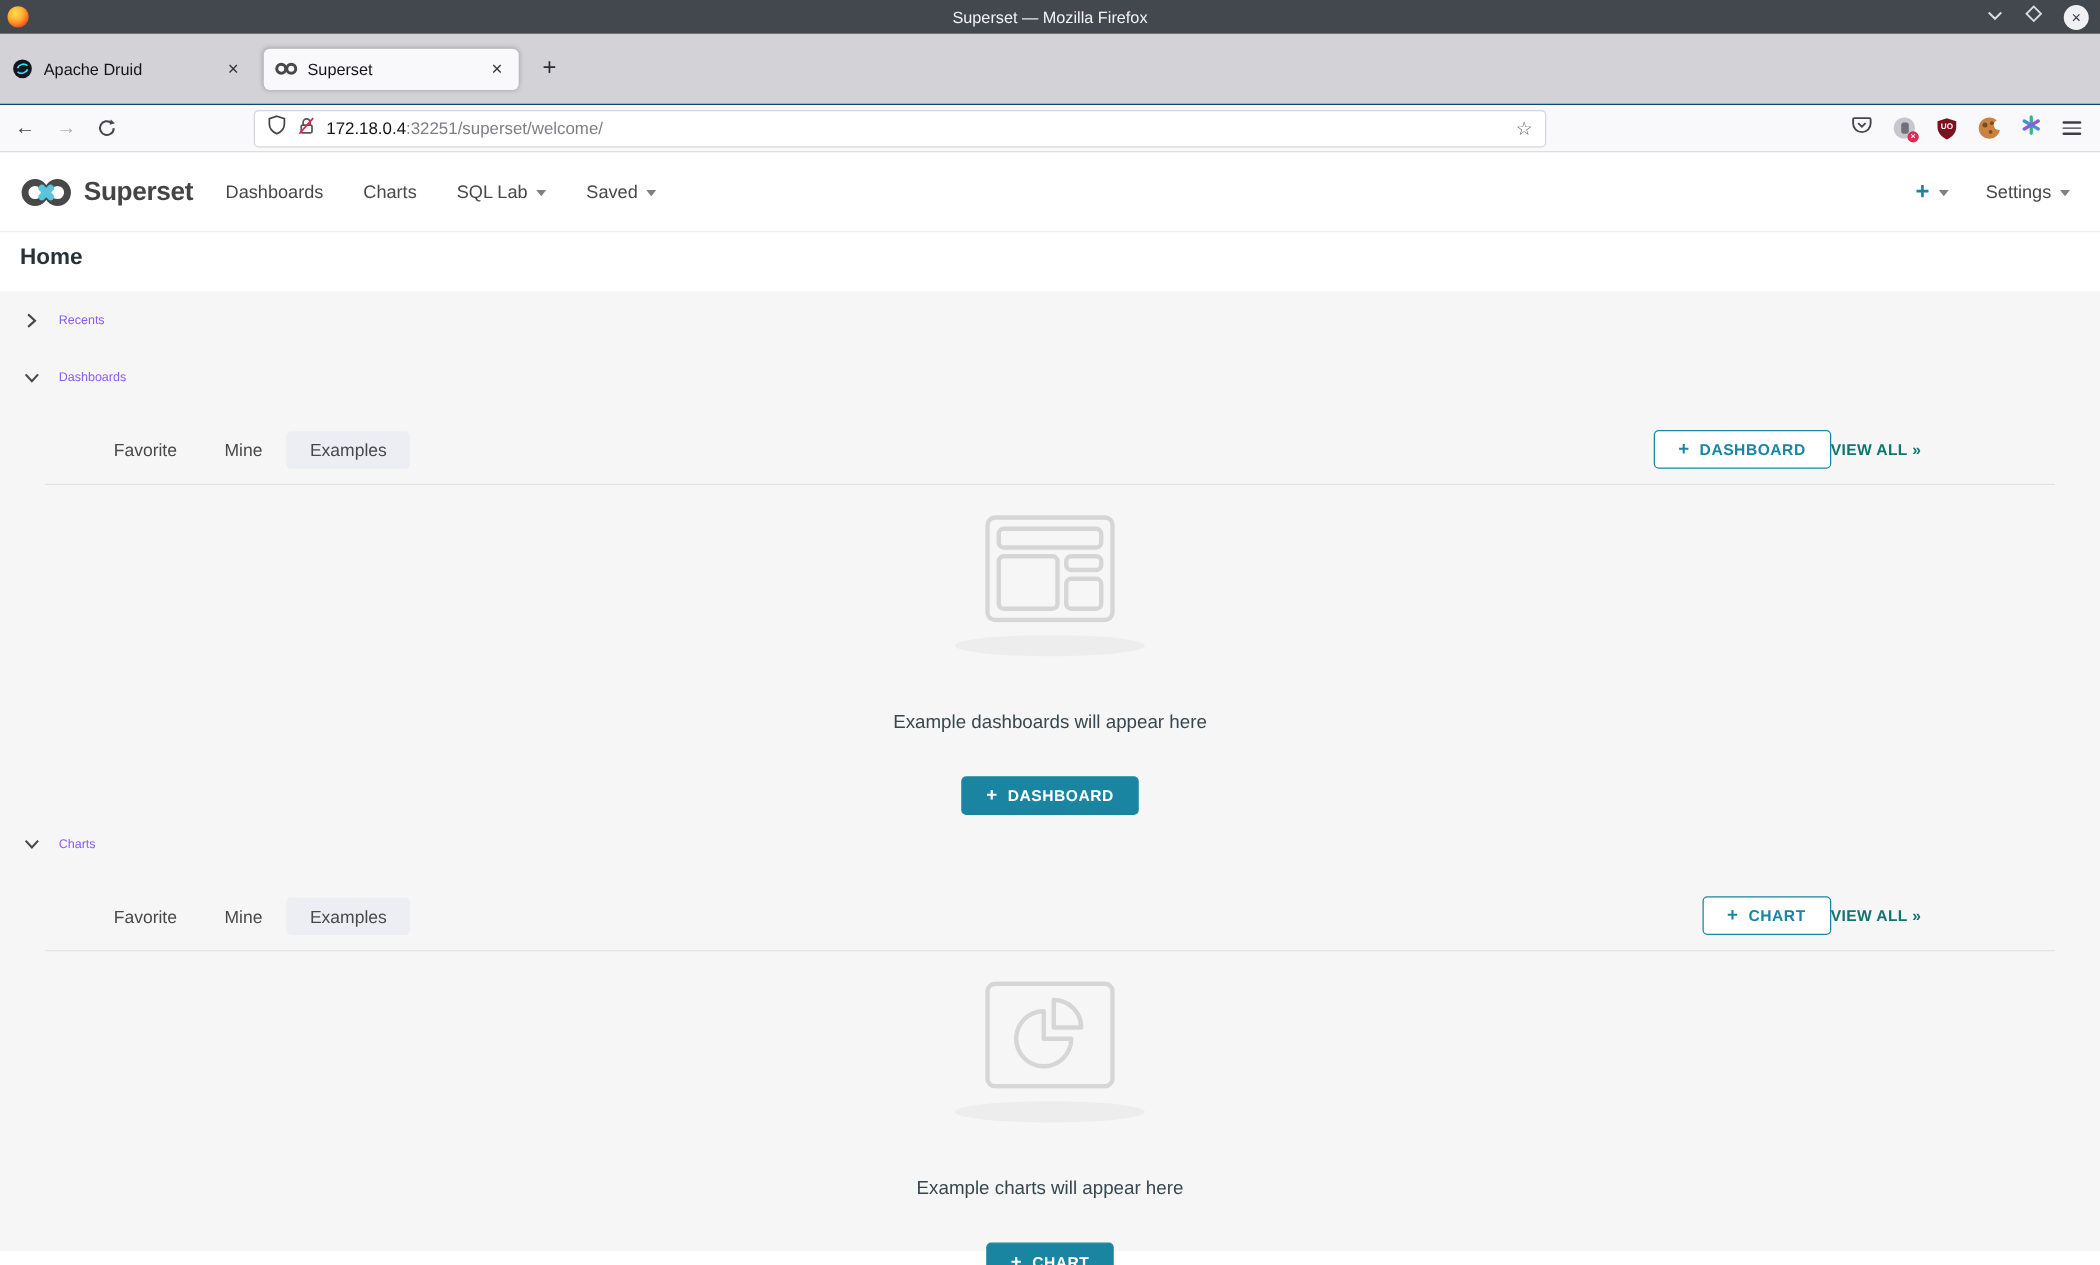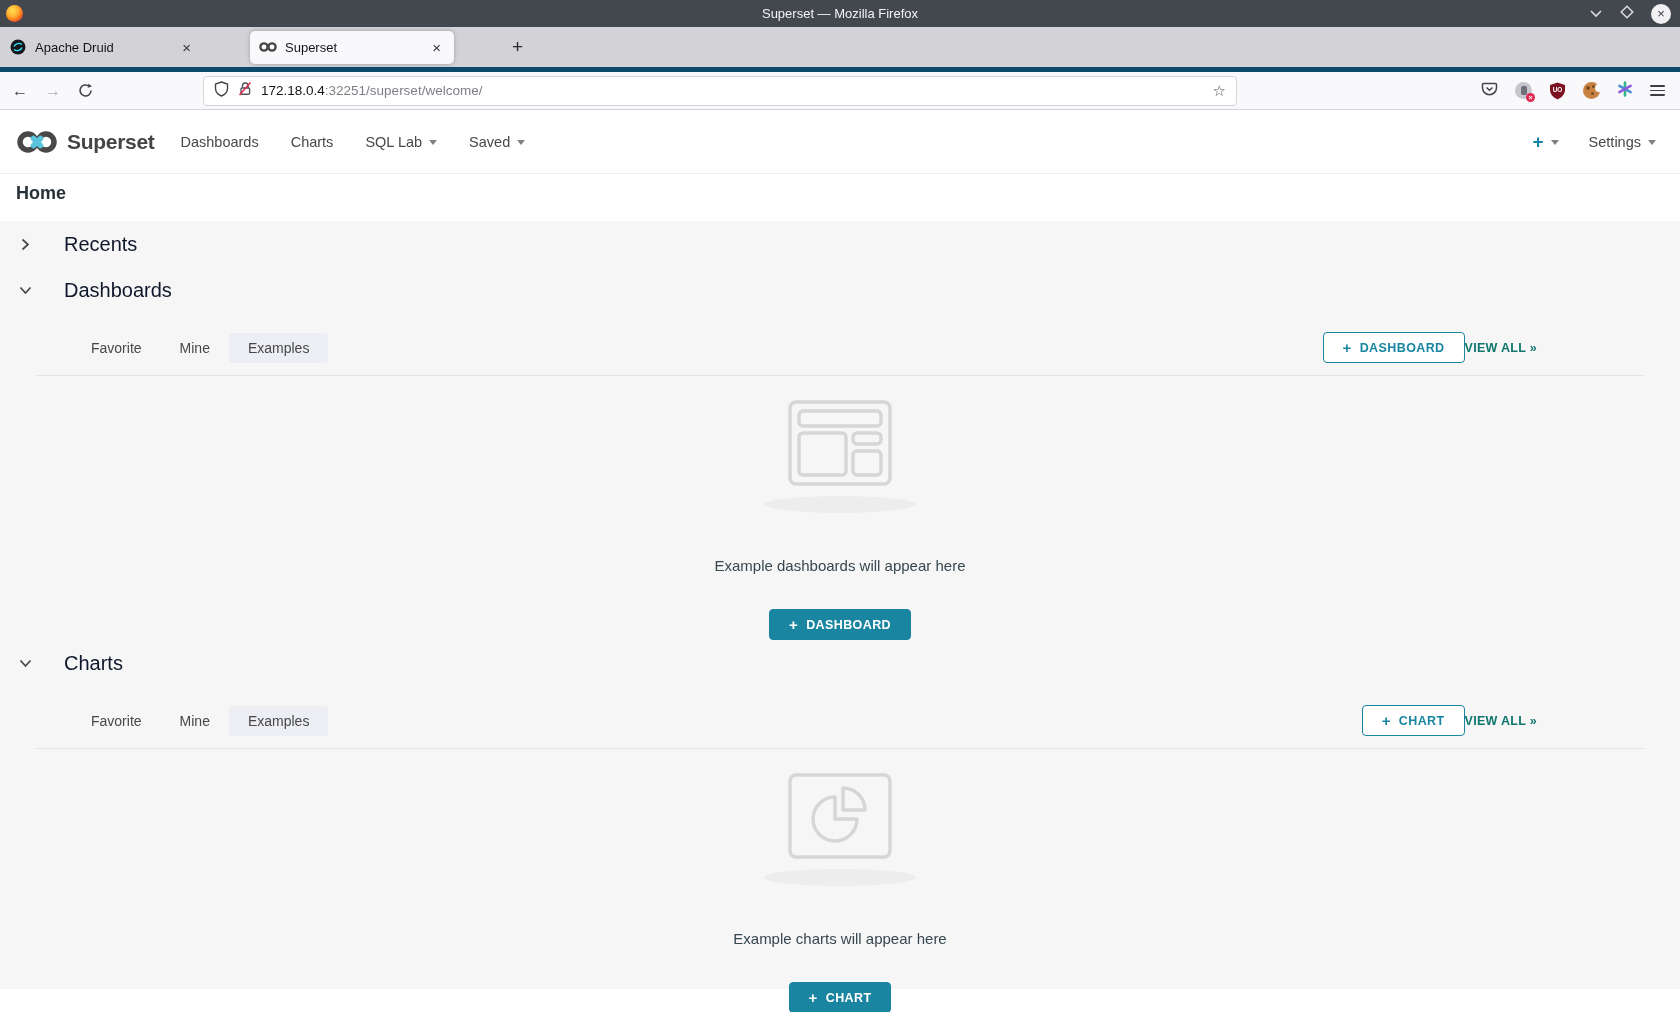--- a/index.html
+++ b/index.html
@@ -9,22 +9,22 @@
   
   .titlebar { height:27px; background:#43484e; display:flex; align-items:center; position:relative; }
   .fx-logo { width:17px; height:17px; border-radius:50%; margin-left:6px;
     background:radial-gradient(circle at 38% 32%, #ffe14d 0%, #ffb338 35%, #ff8a1e 55%, #e8452c 78%, #b5007f 100%); }
   .win-title { position:absolute; left:0; right:0; text-align:center; color:#f3f3f5; font-size:13px; }
   .win-controls { margin-left:auto; display:flex; align-items:center; gap:17px; padding-right:9px; z-index:2; }
   .win-close { width:20px; height:20px; border-radius:50%; background:#f1f1f3; color:#3b3b40;
     display:flex; align-items:center; justify-content:center; font-size:13px; line-height:1; }
 
   
-  .tabstrip { height:45px; background:#d2d2d7; border-bottom:5px solid #0c4a6e;
-    display:flex; align-items:center; padding-left:0;gap:39px; }
+  .tabstrip { height:57px; background:#d2d2d7; border-bottom:1px solid #0c4a6e;
+    display:flex; align-items:center; padding-left:0; }
   .tab { width:204px; height:33px; display:flex; align-items:center; padding:0 9px; border-radius:5px; }
   .tab.active { background:#f9f9fb; box-shadow:0 0 4px rgba(0,0,0,.25); margin-left:7px; }
   .tab .favicon { width:18px; height:16px; display:flex; align-items:center; justify-content:center; }
   .tab-label { font-size:13px; color:#15141a; margin-left:8px; flex:1; white-space:nowrap; overflow:hidden; }
   .tab-close { font-size:15px; color:#35343a; padding:0 4px; }
   .newtab { font-size:19px; color:#2b2a33; padding:0 14px; margin-left:5px; }
 
   
   .navtoolbar { height:38px; background:#f9f9fb; border-bottom:1px solid #d4d4d8;
     display:flex; align-items:center; padding:0 12px; }
@@ -68,21 +68,21 @@
   .plus-glyph { color:#1A85A0; font-size:19px; font-weight:bold; line-height:1; }
   .settings-menu { display:flex; align-items:center; font-size:14.5px; color:#484848; }
 
   
   .home-band { height:47px; background:#ffffff; padding:9px 16px 0; }
   .home-band h1 { font-size:18px; font-weight:bold; color:#263238; }
   .content { height:768px; background:#f6f6f7; }
 
   .crow { display:flex; align-items:center; height:46px; padding-left:19px; }
   .crow .chev { width:13px; display:flex; justify-content:center; }
-  .crow-label { font-size:20px; color:#0f172a; margin-left:32px; }
+  .crow-label { font-size:10px; color:#8b5cf6; margin-left:15px; }
 
   .section-controls { display:flex; align-items:flex-end; height:31px; margin:19px 0 12px;
     padding-left:72px; padding-right:143px; }
   .subtabs { display:flex; align-items:center; }
   .subtab { font-size:14px; color:#484848; padding:7px 19px; border-radius:4px; }
   .subtab.active { background:#eceef4; }
   .controls-right { margin-left:auto; display:flex; align-items:center; }
   .btn { display:inline-flex; align-items:center; justify-content:center; gap:8px; height:31px;
     padding:0 19px; border-radius:4px; font-size:12.5px; font-weight:bold; letter-spacing:0.4px; }
   .btn .bplus { font-size:15px; font-weight:bold; margin-top:-1px; }

